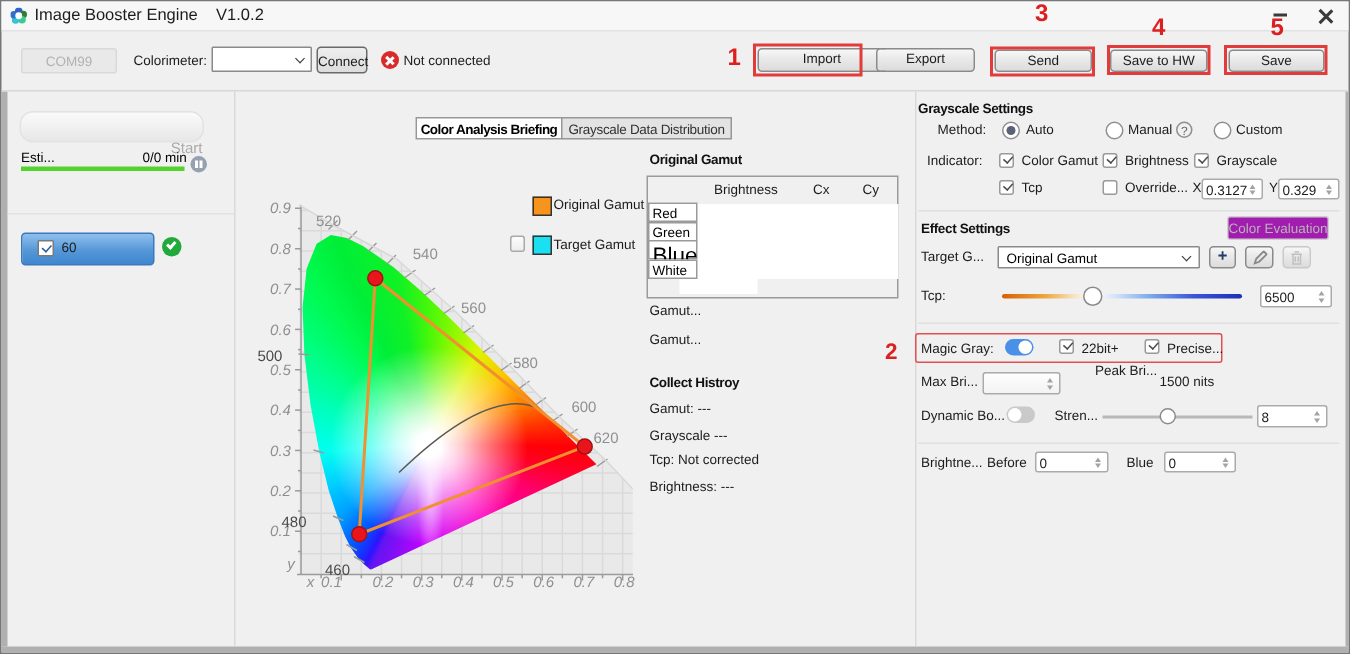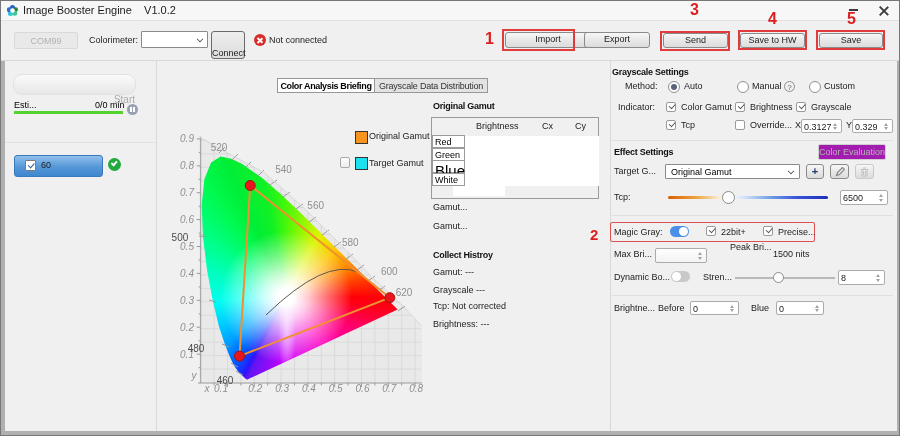--- a/index.html
+++ b/index.html
@@ -50,21 +50,21 @@
 <div class="ab" style="left:879px;top:6px;width:10px;height:9px">
  <div class="ab" style="left:4px;top:-1px;width:1.6px;height:12px;background:#3a3a3a;transform:rotate(45deg)"></div>
  <div class="ab" style="left:4px;top:-1px;width:1.6px;height:12px;background:#3a3a3a;transform:rotate(-45deg)"></div>
 </div>
 
 <div class="ab" style="left:1px;top:60px;width:898px;height:1px;background:#d8d8d8"></div>
 <div class="ab" style="left:14px;top:32px;width:64px;height:17px;background:#e9e9e9;border:1px solid #d9d9d9;border-radius:2px;font-size:9px;color:#b2b2b2;text-align:center;padding-top:3px">COM99</div>
 <div class="ab t11" style="left:89px;top:35px">Colorimeter:</div>
 <div class="ab" style="left:141px;top:31px;width:67px;height:17px;background:#fff;border:1px solid #8a8a8a;border-radius:1px"></div>
 <div class="chev" style="left:197px;top:36px"></div>
-<div class="btn" style="left:211px;top:31px;width:34px;height:28px;padding-top:16px;border-color:#6a6a6a;background:linear-gradient(#eee,#ddd)">Connect</div>
+<div class="btn" style="left:211px;top:31px;width:34px;height:18px;padding-top:4px;border-color:#6a6a6a;background:linear-gradient(#eee,#ddd)">Connect</div>
 <div class="ab" style="left:254px;top:34px;width:12px;height:12px;border-radius:50%;background:#da2b2b">
  <div class="ab" style="left:5.2px;top:2.5px;width:1.6px;height:7px;background:#fff;transform:rotate(45deg)"></div>
  <div class="ab" style="left:5.2px;top:2.5px;width:1.6px;height:7px;background:#fff;transform:rotate(-45deg)"></div>
 </div>
 <div class="ab t11" style="left:269px;top:35px">Not connected</div>
 <div class="btn" style="left:505px;top:32px;width:86px;height:16px;padding-top:1px">Import</div>
 <div class="btn" style="left:584px;top:32px;width:66px;height:16px;padding-top:1px">Export</div>
 <div class="btn" style="left:663px;top:33px;width:65px;height:15px;padding-top:1px">Send</div>
 <div class="btn" style="left:740px;top:33px;width:65px;height:15px;padding-top:1px">Save to HW</div>
 <div class="btn" style="left:819px;top:33px;width:64px;height:15px;padding-top:1px">Save</div>

